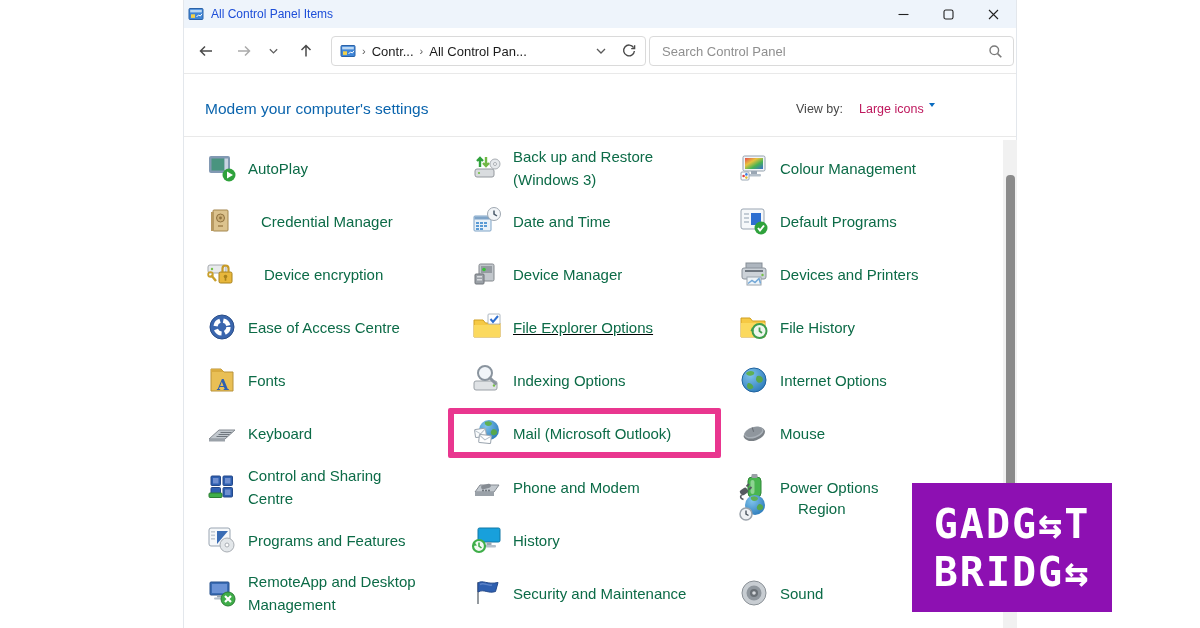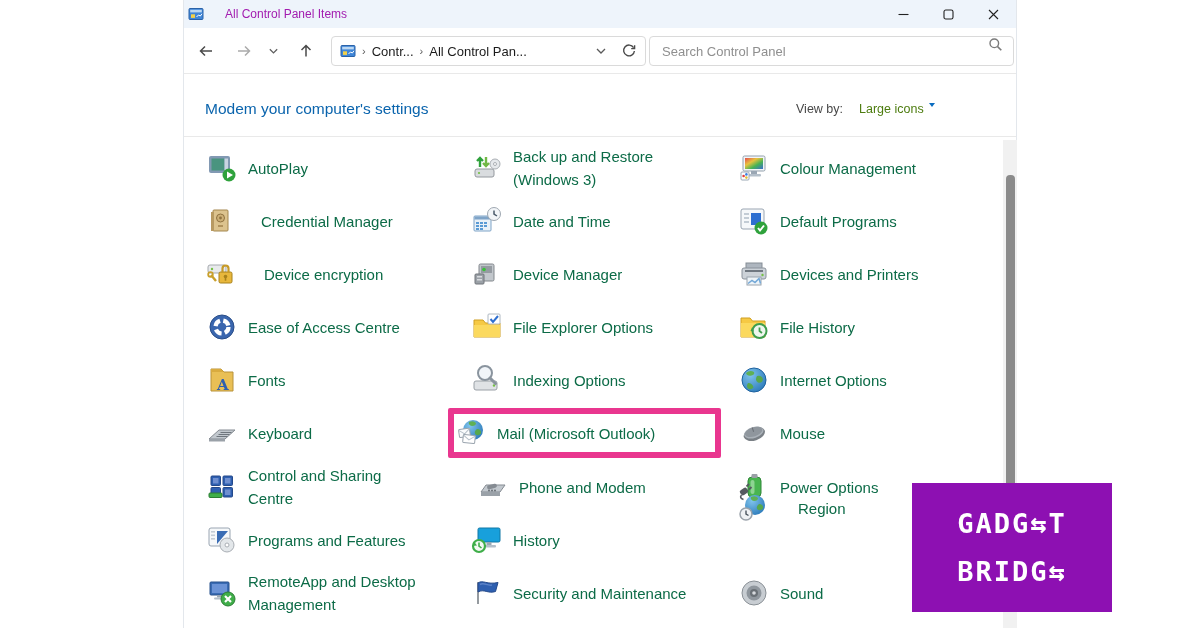--- a/index.html
+++ b/index.html
@@ -8,45 +8,45 @@
   #stage{position:relative;width:1200px;height:628px;background:#ffffff;overflow:hidden;}
 
   
   #win{position:absolute;left:183px;top:0;width:834px;height:628px;background:#ffffff;
        border-left:1px solid #e3e7ec;border-right:1px solid #e3e7ec;}
 
   
   .titlebar{position:absolute;left:0;top:0;right:0;height:28px;background:#eef4fb;
             display:flex;align-items:center;}
   .titlebar .app-ico{margin-left:4px;width:16px;height:16px;flex:0 0 16px;}
-  .titlebar .ttl{margin-left:21px;font-size:12px;color:#a21caf;}
+  .titlebar .ttl{margin-left:7px;font-size:12px;color:#1d4ed8;}
   .caption-btns{margin-left:auto;display:flex;height:28px;}
   .cap-btn{width:45px;height:28px;display:flex;align-items:center;justify-content:center;color:#222;cursor:pointer;}
   .cap-btn svg{display:block;}
 
   
   .toolbar{position:absolute;left:0;top:28px;right:0;height:46px;background:#fff;border-bottom:1px solid #e9e9e9;}
   .navbtn{position:absolute;top:15px;width:16px;height:16px;color:#4a4a4a;cursor:pointer;}
   .navbtn svg{display:block;}
   .addr{position:absolute;left:147px;top:8px;width:315px;height:30px;border:1px solid #dadada;border-radius:4px;
         display:flex;align-items:center;padding:0 8px;font-size:13px;color:#1b1b1b;background:#fff;}
   .addr .sep{color:#5a5a5a;font-size:11px;margin:0 6px;}
   .addr .crumb{cursor:pointer;white-space:nowrap;}
   .addr .spacer{flex:1;}
   .searchbox{position:absolute;left:465px;top:8px;width:365px;height:30px;border:1px solid #dadada;border-radius:4px;
-             display:flex;padding:0 10px;background:#fff;}
+             display:flex;align-items:center;padding:0 10px;background:#fff;}
   .searchbox input{flex:1;border:none;outline:none;font-size:13px;color:#1b1b1b;background:transparent;
                    font-family:"Liberation Sans",sans-serif;}
   .searchbox input::placeholder{color:#8f8f8f;}
 
   
   .page-head-title{position:absolute;left:21px;top:100px;font-size:15.5px;color:#0a64ad;}
   .viewby{position:absolute;left:612px;top:102px;font-size:12.5px;display:flex;align-items:center;}
   .viewby .vb-label{color:#474747;}
-  .viewby .vb-value{color:#4d7c0f;margin-left:16px;cursor:pointer;display:flex;align-items:flex-start;}
+  .viewby .vb-value{color:#be185d;margin-left:16px;cursor:pointer;display:flex;align-items:flex-start;}
   .vb-caret{display:inline-block;width:0;height:0;border-left:3.5px solid transparent;border-right:3.5px solid transparent;
             border-top:4px solid #0a6cc0;margin-left:5px;margin-top:1px;}
   .head-divider{position:absolute;left:0;right:0;top:136px;height:1px;background:#e9e9e9;}
 
   
   #items{position:absolute;inset:0;}
   .cpl-item{position:absolute;display:flex;align-items:center;gap:10px;transform:translateY(-50%);cursor:pointer;}
   .cpl-icon{width:32px;height:32px;flex:0 0 32px;}
   .cpl-icon svg{display:block;width:32px;height:32px;}
   .cpl-label{font-size:15px;line-height:23px;color:#0c6b47;}
@@ -55,21 +55,21 @@
   .sb-track{position:absolute;left:819px;top:140px;width:14px;height:488px;background:#f1f1f1;cursor:pointer;}
   .sb-thumb{position:absolute;left:3px;top:35px;width:9px;height:390px;background:#8b8b8b;border-radius:4px;cursor:pointer;}
 
   
   .highlight{position:absolute;left:264px;top:408px;width:273px;height:50px;border:6px solid #e9368f;
              border-radius:2px;z-index:6;pointer-events:none;}
 
   
   .logo{position:absolute;left:912px;top:483px;width:200px;height:129px;background:#8d10b2;z-index:20;
         display:flex;flex-direction:column;align-items:center;justify-content:center;}
-  .logo .ln{font-family:"DejaVu Sans Mono","DejaVu Sans",monospace;font-weight:bold;font-size:27px;
+  .logo .ln{font-family:"DejaVu Sans Mono","DejaVu Sans",monospace;font-weight:bold;font-size:40px;
             line-height:48px;color:#ffffff;letter-spacing:2px;white-space:nowrap;}
 </style>
 </head>
 <body>
 
 <svg width="0" height="0" style="position:absolute" aria-hidden="true">
   <defs>
     <linearGradient id="g-rb" x1="0" y1="0" x2="1" y2="1">
       <stop offset="0" stop-color="#e34c4c"></stop>
         <stop offset="0.35" stop-color="#e8c23e"></stop>
@@ -320,21 +320,21 @@
         </div>
         <div class="cpl-item" style="left: 22px; top: 327px;">
           <span class="cpl-icon">
             <svg viewBox="0 0 32 32">
               <circle cx="16" cy="16" r="12" fill="#3a66ae" stroke="#2a4e88"></circle>
               <circle cx="16" cy="16" r="6.5" fill="none" stroke="#fff" stroke-width="4.2" stroke-dasharray="7 3.4"></circle>
             </svg>
           </span>
           <span class="cpl-label" style="max-width: 175px;">Ease of Access Centre</span>
         </div>
-        <div class="cpl-item" style="left: 287px; top: 327px;">
+        <div class="cpl-item" style="left: 287px; top: 327px; text-decoration: underline;">
           <span class="cpl-icon">
             <svg viewBox="0 0 32 32">
               <path d="M3 9 h9 l2.5 3 H29 v14 H3 Z" fill="#f6c944" stroke="#cf9f22"></path>
               <path d="M3 14 h26 v12 H3 Z" fill="#fbd95e"></path>
               <rect x="17" y="3" width="12" height="10" rx="1" fill="#fff" stroke="#aeb8c2"></rect>
               <path d="M19.5 8 l2.5 3 5 -6" fill="none" stroke="#2e6fd0" stroke-width="2"></path>
             </svg>
           </span>
           <span class="cpl-label" style="max-width: 205px;">File Explorer Options</span>
         </div>
@@ -390,21 +390,21 @@
               <path d="M3 22 h16 v2.5 h-16 Z" fill="#9aa1a8"></path>
               <g stroke="#6f767d" stroke-width="1">
                 <path d="M14.5 15.5 h11"></path>
                 <path d="M12.5 17.5 h11"></path>
                 <path d="M10.5 19.5 h11"></path>
               </g>
             </svg>
           </span>
           <span class="cpl-label" style="max-width: 175px;">Keyboard</span>
         </div>
-        <div class="cpl-item" style="left: 271px; top: 433px;">
+        <div class="cpl-item" style="left: 287px; top: 433px;">
           <span class="cpl-icon">
             <svg viewBox="0 0 32 32">
               <circle cx="18" cy="13" r="10" fill="url(#g-globe)"></circle>
               <path d="M14 5 q4.5 -2 7 1 q0 3 -4 3 q-4 -1 -3 -4 Z" fill="#5fb054"></path>
               <path d="M22 12 q4.5 0 4 4.5 q-2.5 3 -5.5 1 q-2 -3 1.5 -5.5 Z" fill="#57a84c"></path>
               <g transform="rotate(-8 9 16)">
                 <rect x="4" y="12" width="11" height="8" rx="1" fill="#fafcfd" stroke="#9aa4ae"></rect>
                 <path d="M4.5 13 l5 4 5.5 -4.5" fill="none" stroke="#b6c0c9"></path>
               </g>
               <g transform="rotate(6 14 22)">
@@ -440,21 +440,21 @@
               <g fill="#6f8fd0">
                 <rect x="7" y="7" width="5.5" height="5.5"></rect>
                 <rect x="19" y="7" width="5.5" height="5.5"></rect>
                 <rect x="19" y="18.5" width="5.5" height="5.5"></rect>
               </g>
               <rect x="3" y="22" width="13" height="4.5" rx="1" fill="#3fae49" stroke="#2c7d34"></rect>
             </svg>
           </span>
           <span class="cpl-label" style="max-width: 175px;">Control and Sharing Centre</span>
         </div>
-        <div class="cpl-item" style="left: 293px; top: 487px;">
+        <div class="cpl-item" style="left: 287px; top: 487px;">
           <span class="cpl-icon">
             <svg viewBox="0 0 32 32">
               <path d="M4 21 l5 -7 h19 l-5 7 Z" fill="#c2c8ce" stroke="#858b92"></path>
               <rect x="4" y="21" width="19" height="4" fill="#9aa1a8"></rect>
               <rect x="10" y="13.5" width="10" height="4" rx="2" fill="#858b92" transform="rotate(-14 15 15.5)"></rect>
               <g fill="#5f666d">
                 <circle cx="12" cy="19.5" r="0.9"></circle>
                 <circle cx="15" cy="19.5" r="0.9"></circle>
                 <circle cx="18" cy="19.5" r="0.9"></circle>
               </g>

